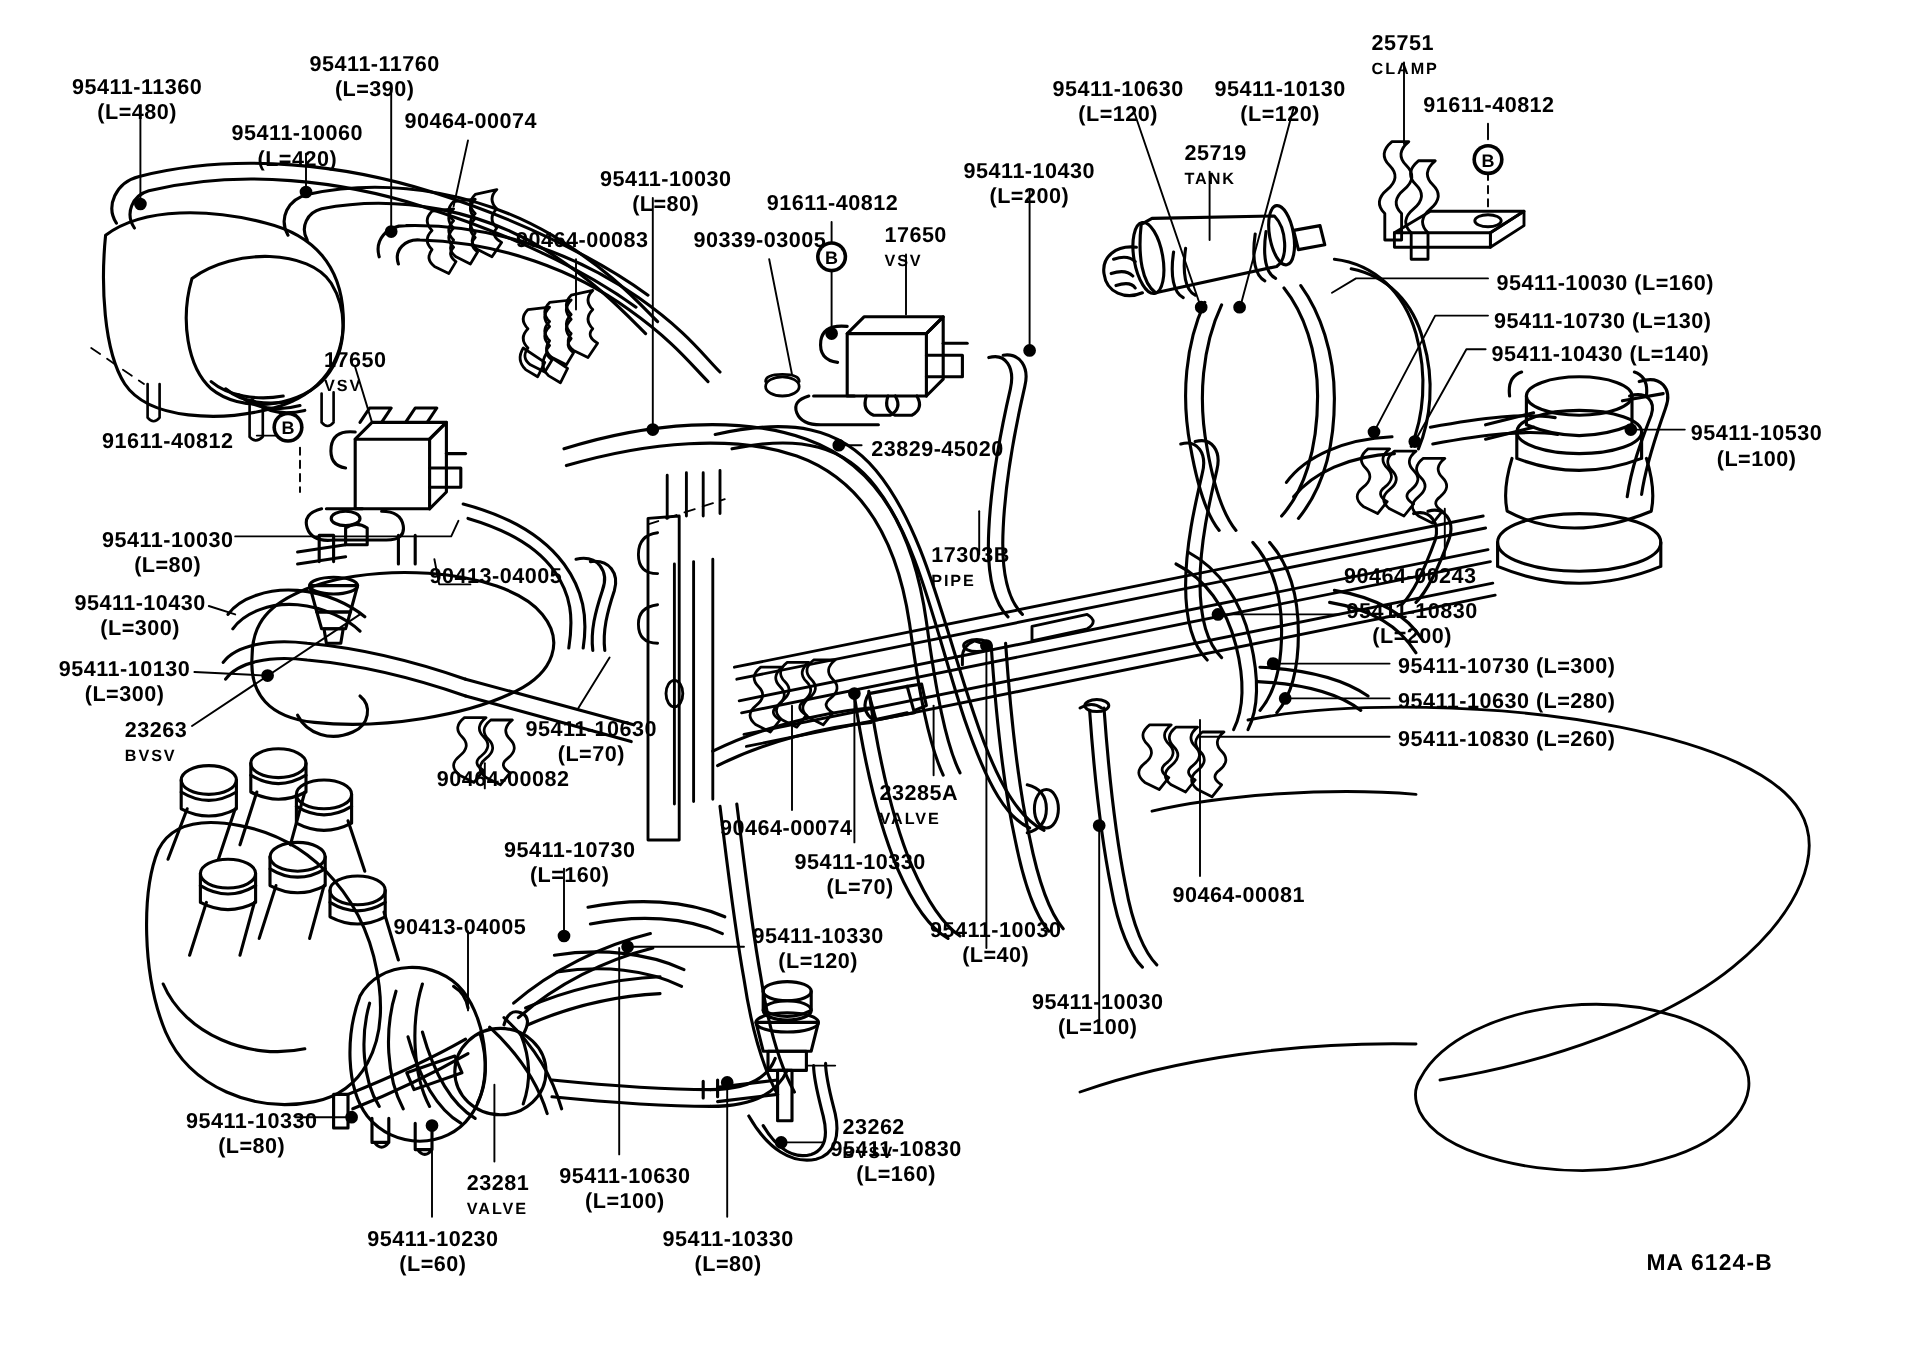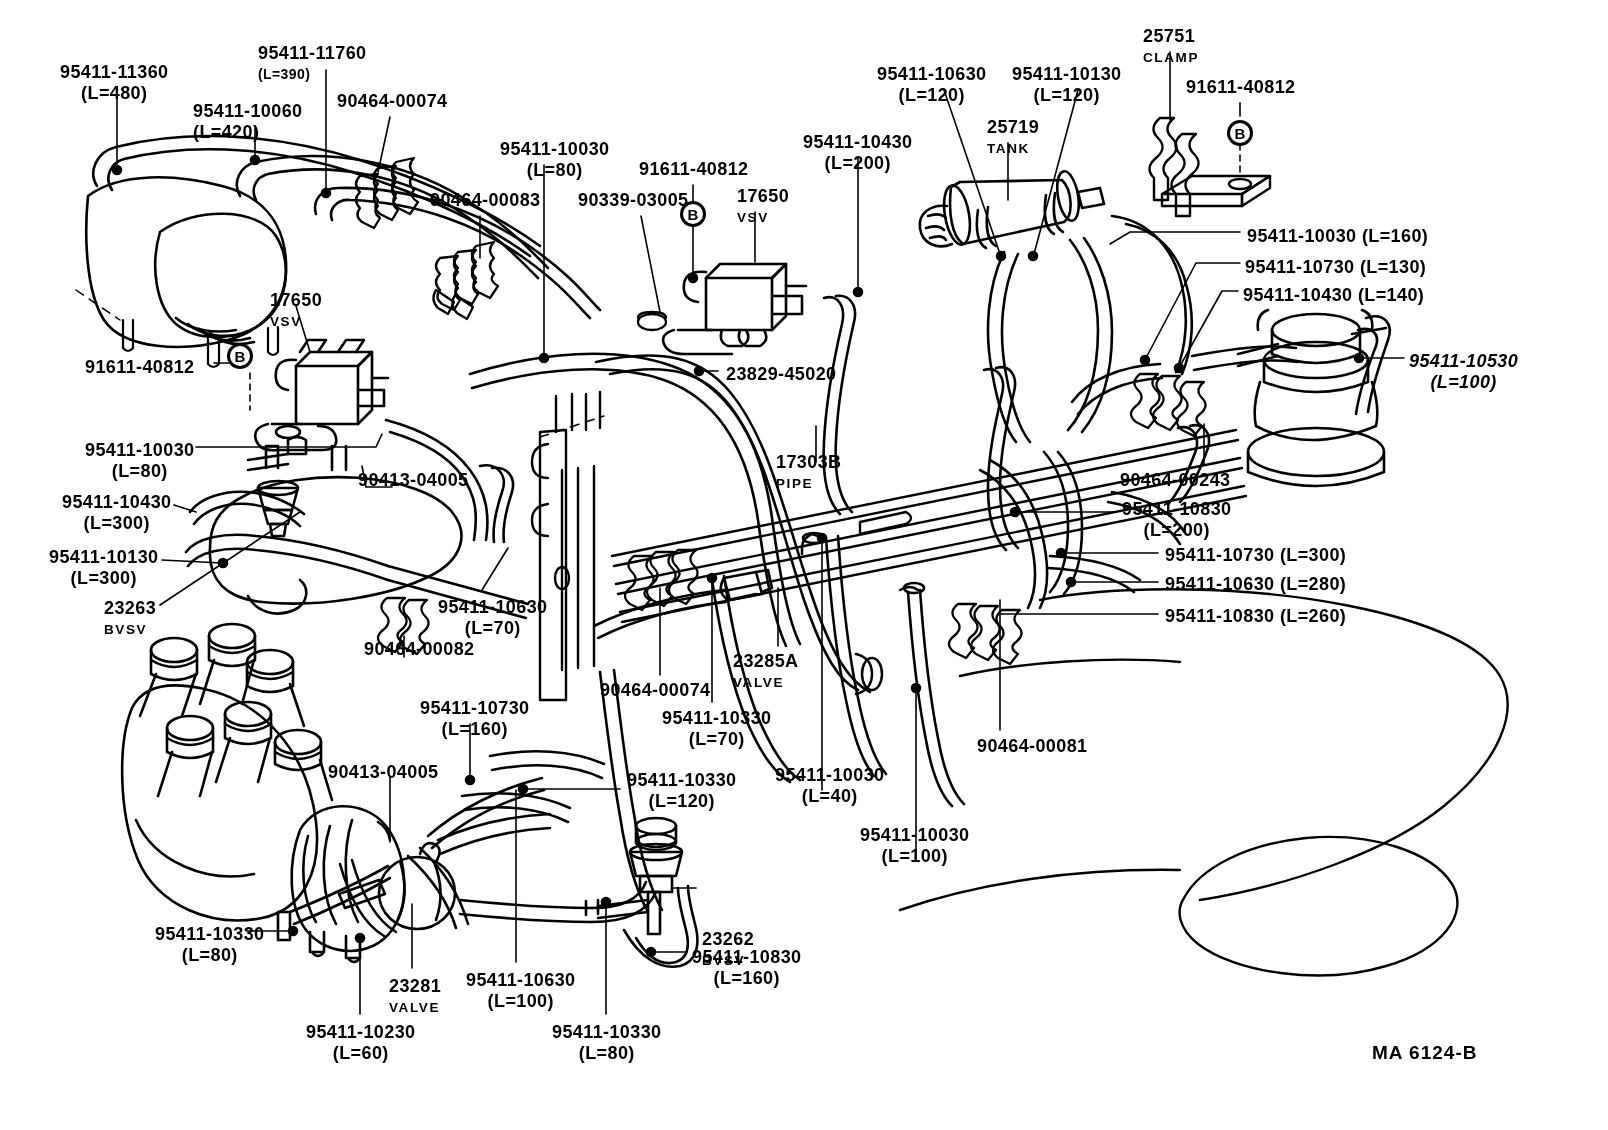--- a/index.html
+++ b/index.html
@@ -500,38 +500,38 @@
     <circle cx="15" cy="15" r="10" fill="#fff"></circle>
     <text x="15" y="21" text-anchor="middle" font-family="Liberation Sans, sans-serif" font-size="15" font-weight="bold" fill="#000">B</text>
   </svg>
   <svg class="cir" style="left:1225px;top:118px;width:30px;height:30px;" viewBox="0 0 30 30">
     <circle cx="15" cy="15" r="13" fill="#000"></circle>
     <circle cx="15" cy="15" r="10" fill="#fff"></circle>
     <text x="15" y="21" text-anchor="middle" font-family="Liberation Sans, sans-serif" font-size="15" font-weight="bold" fill="#000">B</text>
   </svg>
 
   <div class="lbl" style="left:60px;top:62px;"><span>95411-11360</span><span class="sub" style="letter-spacing:0.4px;font-size:18px;text-align:center;">(L=480)</span></div>
-  <div class="lbl" style="left:193px;top:101px;"><span>95411-10060</span><span class="sub" style="letter-spacing:0.4px;font-size:18px;">(L=420)</span></div>
-  <div class="lbl" style="left:258px;top:43px;"><span>95411-11760</span><span class="sub" style="letter-spacing:0.4px;font-size:14px;">(L=390)</span></div>
+  <div class="lbl" style="left:193px;top:101px;"><span>95411-10060</span><span class="sub" style="letter-spacing:0.4px;font-size:18px;text-align:center;">(L=420)</span></div>
+  <div class="lbl" style="left:258px;top:43px;"><span>95411-11760</span><span class="sub" style="letter-spacing:0.4px;font-size:18px;text-align:center;">(L=390)</span></div>
   <div class="lbl" style="left:337px;top:91px;"><span>90464-00074</span></div>
   <div class="lbl" style="left:430px;top:190px;"><span>90464-00083</span></div>
   <div class="lbl" style="left:500px;top:139px;"><span>95411-10030</span><span class="sub" style="letter-spacing:0.4px;font-size:18px;text-align:center;">(L=80)</span></div>
   <div class="lbl" style="left:578px;top:190px;"><span>90339-03005</span></div>
   <div class="lbl" style="left:639px;top:159px;"><span>91611-40812</span></div>
   <div class="lbl" style="left:737px;top:186px;"><span>17650</span><span class="sub">VSV</span></div>
   <div class="lbl" style="left:803px;top:132px;"><span>95411-10430</span><span class="sub" style="letter-spacing:0.4px;font-size:18px;text-align:center;">(L=200)</span></div>
   <div class="lbl" style="left:877px;top:64px;"><span>95411-10630</span><span class="sub" style="letter-spacing:0.4px;font-size:18px;text-align:center;">(L=120)</span></div>
   <div class="lbl" style="left:987px;top:117px;"><span>25719</span><span class="sub">TANK</span></div>
   <div class="lbl" style="left:1012px;top:64px;"><span>95411-10130</span><span class="sub" style="letter-spacing:0.4px;font-size:18px;text-align:center;">(L=120)</span></div>
   <div class="lbl" style="left:1143px;top:26px;"><span>25751</span><span class="sub">CLAMP</span></div>
   <div class="lbl" style="left:1186px;top:77px;"><span>91611-40812</span></div>
   <div class="lbl" style="left:1247px;top:226px;"><span>95411-10030 (L=160)</span></div>
   <div class="lbl" style="left:1245px;top:257px;"><span>95411-10730 (L=130)</span></div>
   <div class="lbl" style="left:1243px;top:285px;"><span>95411-10430 (L=140)</span></div>
-  <div class="lbl" style="left:1409px;top:351px;font-style:italic;"><span>95411-10530</span><span class="sub" style="letter-spacing:0.4px;font-size:18px;text-align:center;">(L=100)</span></div>
+  <div class="lbl" style="left:1409px;top:351px;"><span>95411-10530</span><span class="sub" style="letter-spacing:0.4px;font-size:18px;text-align:center;">(L=100)</span></div>
 
   <div class="lbl" style="left:85px;top:357px;"><span>91611-40812</span></div>
   <div class="lbl" style="left:270px;top:290px;"><span>17650</span><span class="sub">VSV</span></div>
   <div class="lbl" style="left:85px;top:440px;"><span>95411-10030</span><span class="sub" style="letter-spacing:0.4px;font-size:18px;text-align:center;">(L=80)</span></div>
   <div class="lbl" style="left:358px;top:470px;"><span>90413-04005</span></div>
   <div class="lbl" style="left:62px;top:492px;"><span>95411-10430</span><span class="sub" style="letter-spacing:0.4px;font-size:18px;text-align:center;">(L=300)</span></div>
   <div class="lbl" style="left:49px;top:547px;"><span>95411-10130</span><span class="sub" style="letter-spacing:0.4px;font-size:18px;text-align:center;">(L=300)</span></div>
   <div class="lbl" style="left:104px;top:598px;"><span>23263</span><span class="sub">BVSV</span></div>
   <div class="lbl" style="left:344px;top:639px;margin-left:20px;"><span>90464-00082</span></div>
   <div class="lbl" style="left:438px;top:597px;"><span>95411-10630</span><span class="sub" style="letter-spacing:0.4px;font-size:18px;text-align:center;">(L=70)</span></div>

